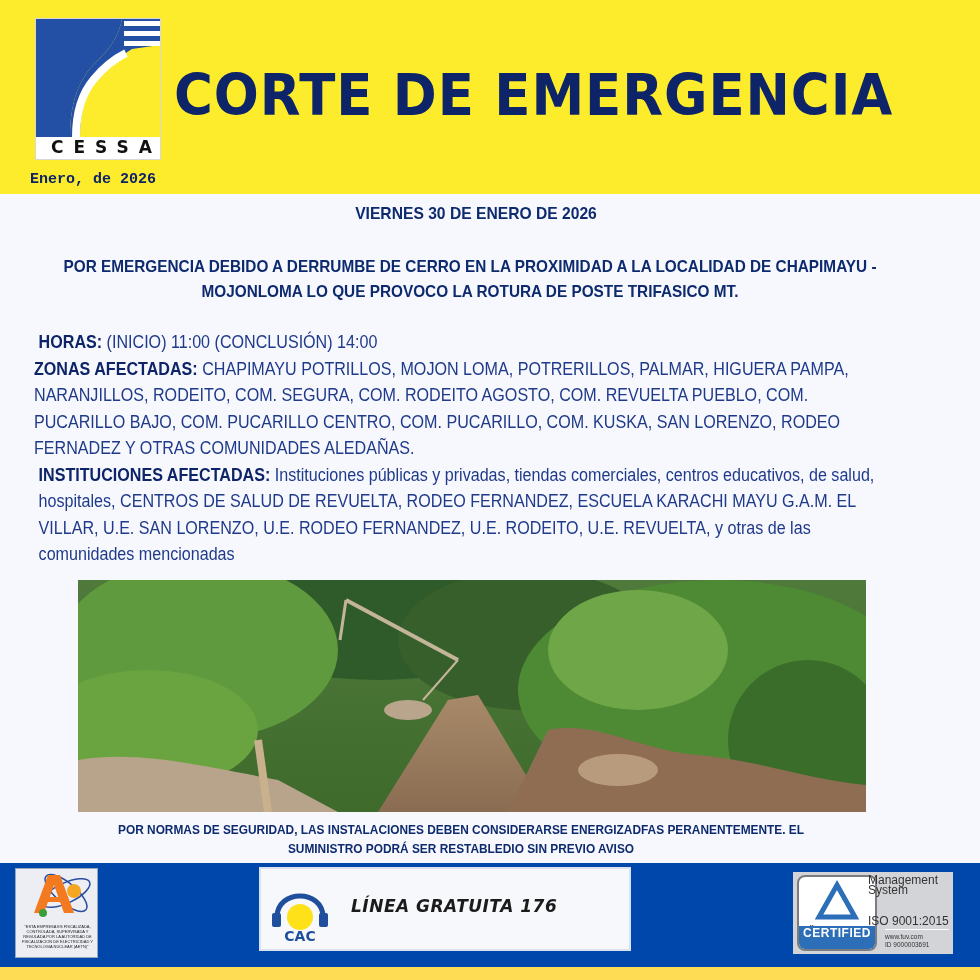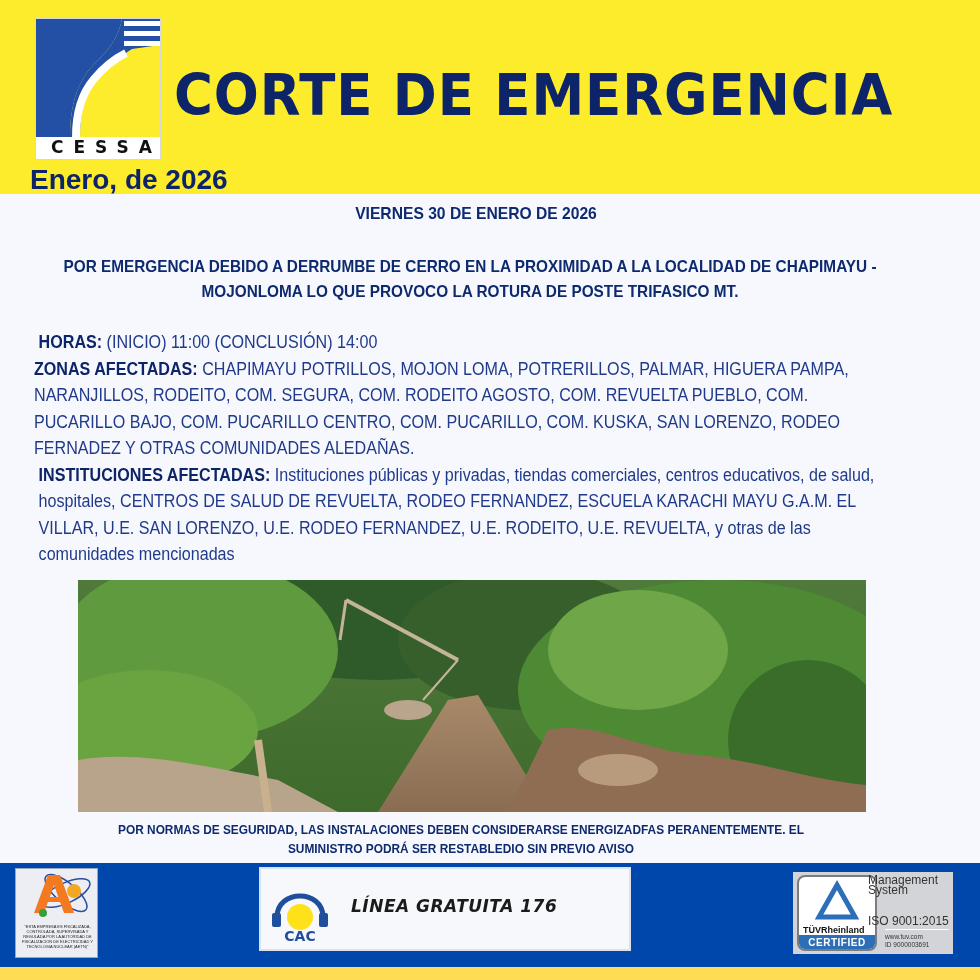--- a/index.html
+++ b/index.html
@@ -4,21 +4,21 @@
   <style>
     * { box-sizing: border-box; margin: 0; padding: 0; }
     html, body { width: 980px; height: 980px; overflow: hidden; }
     body { background: #f7f8fd; font-family: "Liberation Sans", sans-serif; position: relative; color: #0d2a6e; }
 
     .header-band { position: absolute; left: 0; top: 0; width: 980px; height: 194px; background: #fcec2b; }
     .logo { position: absolute; left: 35px; top: 18px; width: 126px; height: 142px; background: #fff; border: 1px solid #d8d8d8; }
     .logo svg { display: block; }
     .logo-text { position: absolute; left: 0; bottom: 2px; width: 126px; text-align: center; font-family: "DejaVu Sans", sans-serif; font-weight: bold; font-size: 17px; letter-spacing: 10px; padding-left: 15px; color: #111; }
     .title { position: absolute; left: 174px; top: 62px; font-family: "DejaVu Sans", sans-serif; font-weight: bold; font-size: 57px; letter-spacing: 1px; color: #0d2468; line-height: 66px; transform: scaleX(0.93); transform-origin: left center; white-space: nowrap; }
-    .subtitle-date { position: absolute; left: 30px; top: 164px; font-family: Liberation Sans, sans-serif; font-weight: bold; font-size: 28px; color: #0d2468; line-height: 32px; white-space: nowrap; }
+    .subtitle-date { position: absolute; left: 30px; top: 164px; font-family: Liberation Mono, monospace; font-weight: bold; font-size: 15px; color: #0d2468; line-height: 32px; white-space: nowrap; }
 
     .content { position: absolute; left: 0; top: 194px; width: 980px; }
     .day-line { position: absolute; top: 10px; left: 0; width: 952px; text-align: center; font-weight: bold; font-size: 17px; color: #0d2a6e; transform: scaleX(0.92); transform-origin: center; }
     .reason { position: absolute; top: 60px; left: 20px; width: 900px; text-align: center; font-weight: bold; font-size: 16.5px; line-height: 25px; color: #0d2a6e; transform: scaleX(0.93); transform-origin: center; }
 
     .details { position: absolute; top: 135px; left: 34px; width: 870px; font-size: 17.5px; line-height: 26.5px; color: #1f3a8a; transform: scaleX(0.92); transform-origin: left top; width: 940px; }
     .details b { color: #0d2468; }
     .details p { margin: 0; }
     .details .indent { padding-left: 5px; }
 
@@ -33,21 +33,21 @@
     .aetn-logo { position: absolute; left: 15px; top: 868px; width: 83px; height: 90px; background: #eceef3; border: 1px solid #9aa6c0; }
     .aetn-caption { position: absolute; left: 2px; top: 55px; width: 79px; text-align: center; font-size: 4px; line-height: 5px; color: #222; }
 
     .hotline { position: absolute; left: 259px; top: 867px; width: 372px; height: 84px; background: #f6f8fb; border: 2px solid #d9e2ee; }
     .hotline-text { position: absolute; left: 90px; top: 27px; font-family: "DejaVu Sans", sans-serif; font-style: italic; font-weight: bold; font-size: 17px; color: #1b1b1b; letter-spacing: 0.5px; white-space: nowrap; }
     .cac-logo { position: absolute; left: 6px; top: 8px; width: 66px; height: 70px; }
 
     .tuv { position: absolute; left: 793px; top: 872px; width: 160px; height: 82px; background: #d3d4d7; }
     .tuv-badge { position: absolute; left: 4px; top: 3px; width: 80px; height: 76px; background: #fff; border: 2px solid #7a7c80; border-radius: 8px; overflow: hidden; }
     .tuv-name { position: absolute; left: 4px; top: 48px; width: 76px; text-align: left; font-size: 9px; font-weight: bold; color: #111; }
-    .tuv-certified { position: absolute; left: 0; bottom: 0; width: 76px; height: 14px; background: #2c6fb8; color: #fff; font-size: 10px; font-weight: bold; text-align: center; line-height: 15px; letter-spacing: 0.5px; }
+    .tuv-certified { position: absolute; left: 0; bottom: 0; width: 76px; height: 23px; background: #2c6fb8; color: #fff; font-size: 12px; font-weight: bold; text-align: center; line-height: 15px; letter-spacing: 0.5px; }
     .tuv-info { position: absolute; left: 75px; top: 3px; font-size: 12px; line-height: 10px; color: #333; }
     .tuv-info .iso { margin-top: 21px; display: block; }
     .tuv-sep { position: absolute; left: 92px; top: 57px; width: 64px; height: 1px; background: #fff; }
     .tuv-web { position: absolute; left: 92px; top: 61px; font-size: 6.5px; line-height: 8px; color: #333; }
   </style>
 </head>
 <body>
 
 <div class="header-band">
   <div class="logo">

